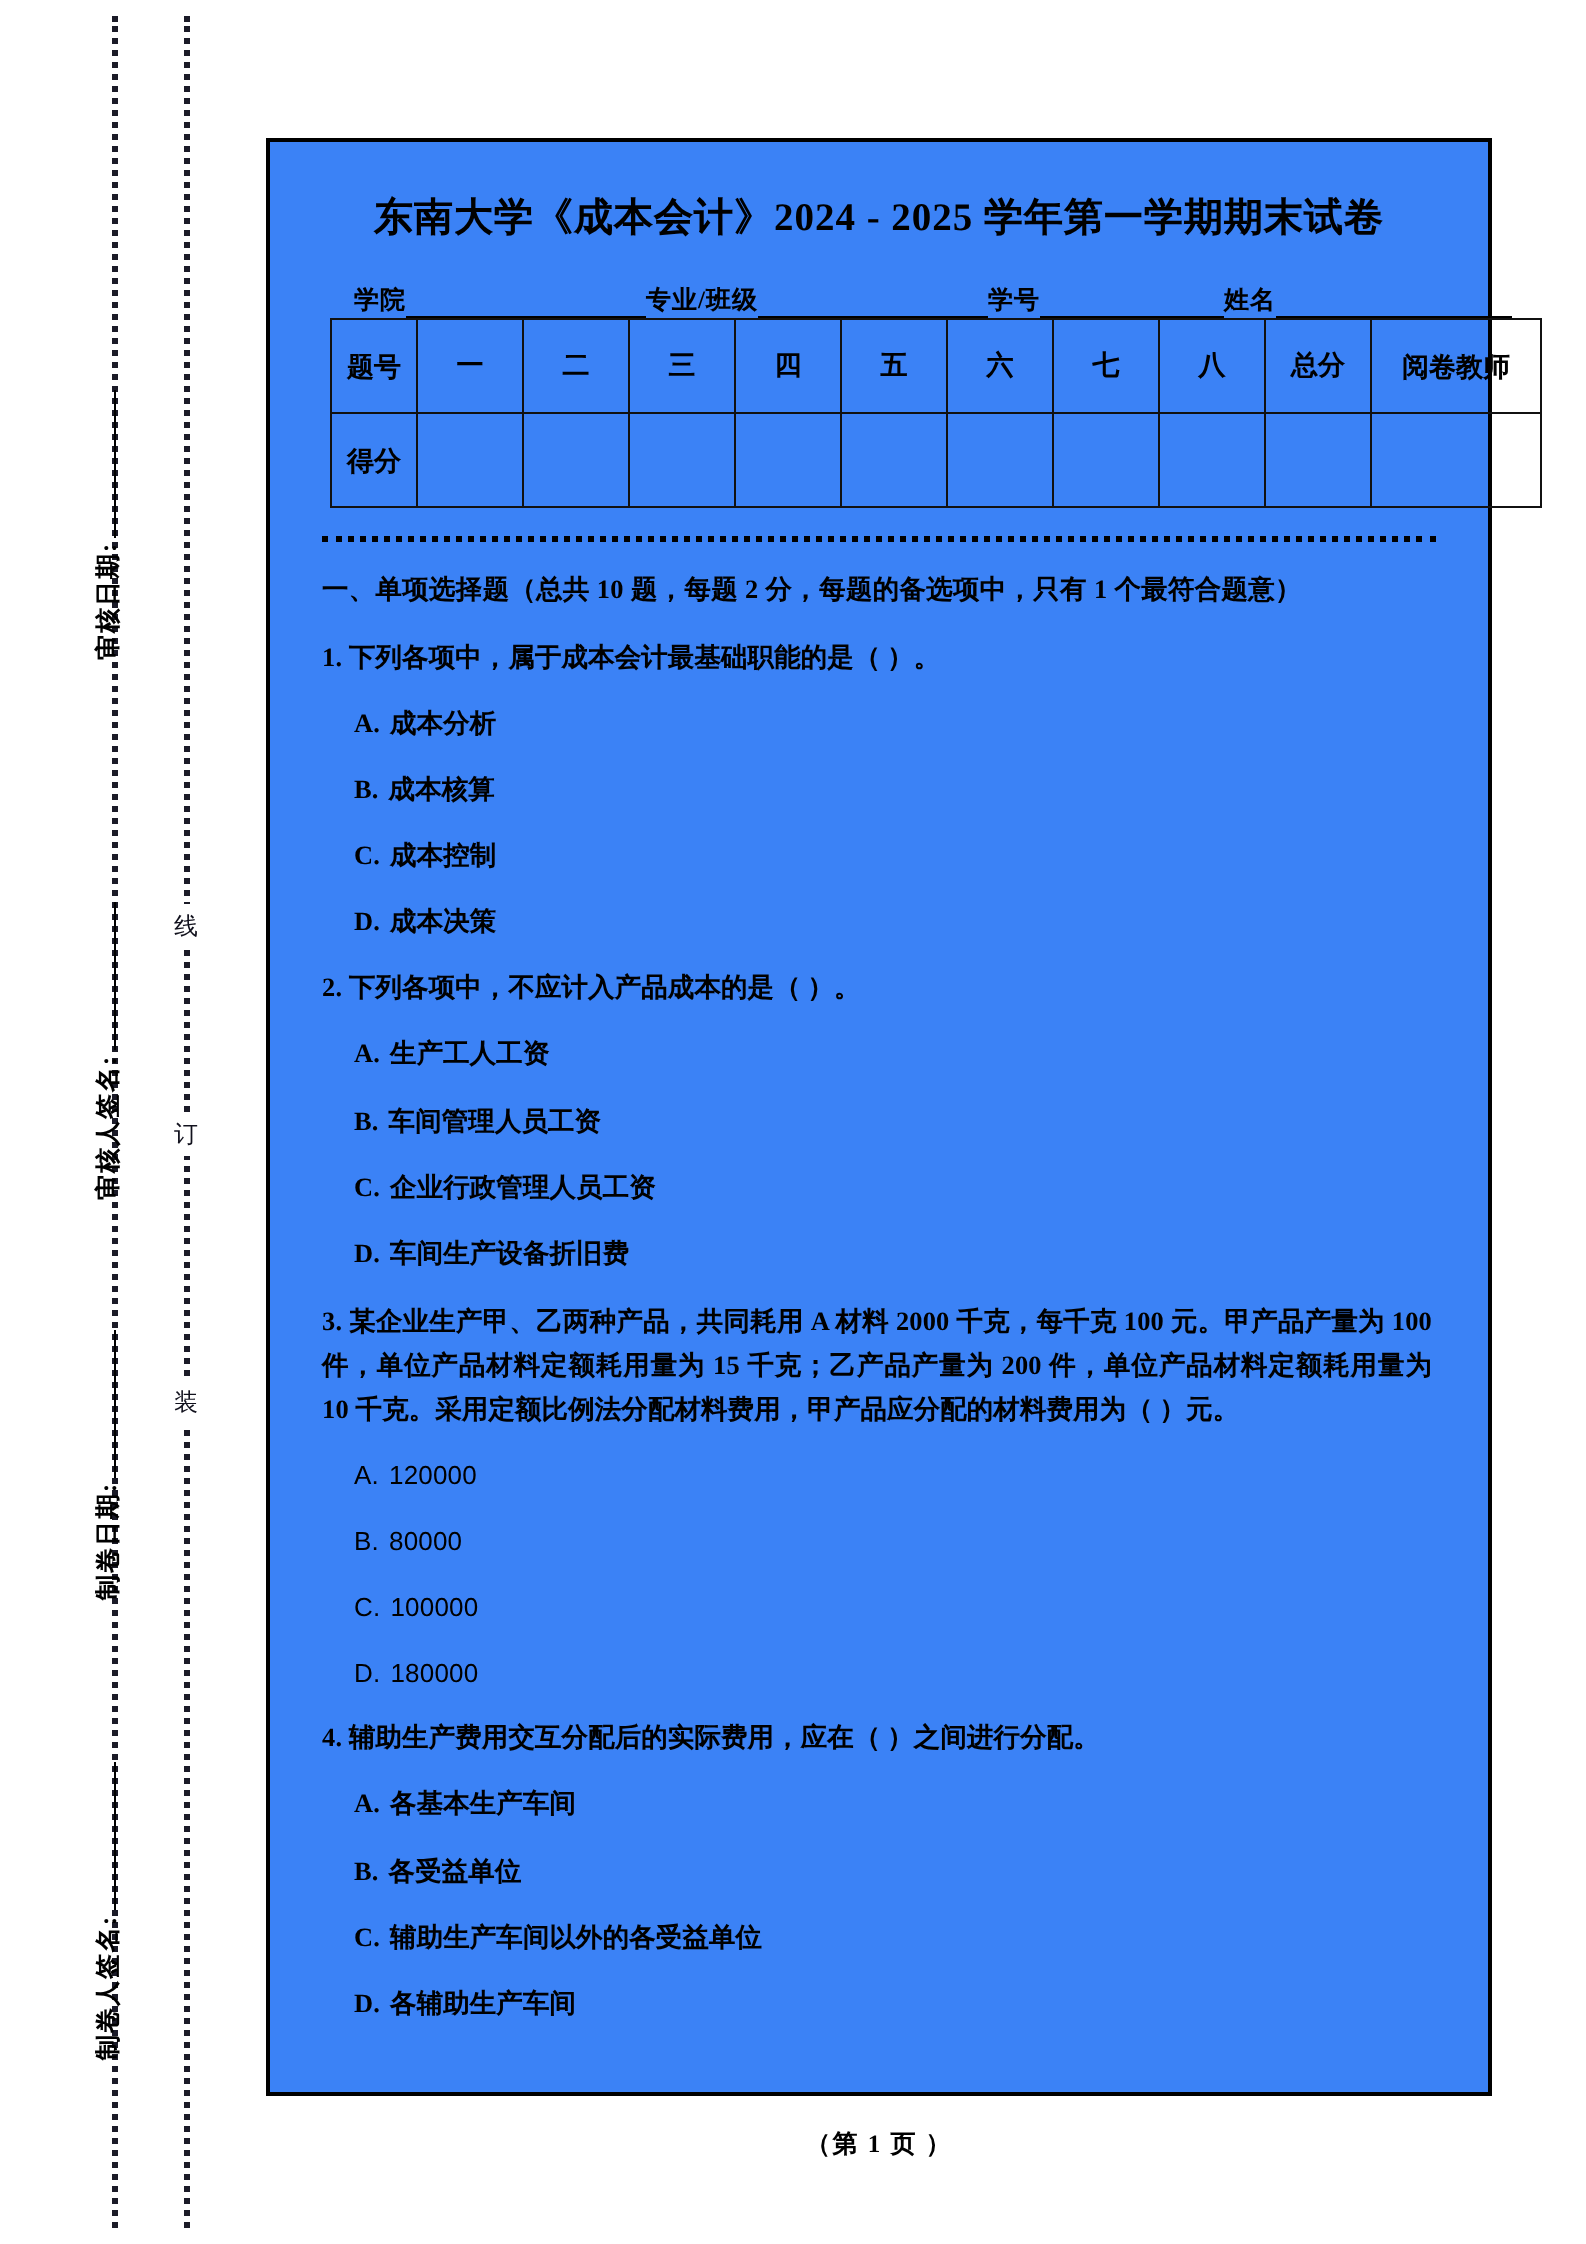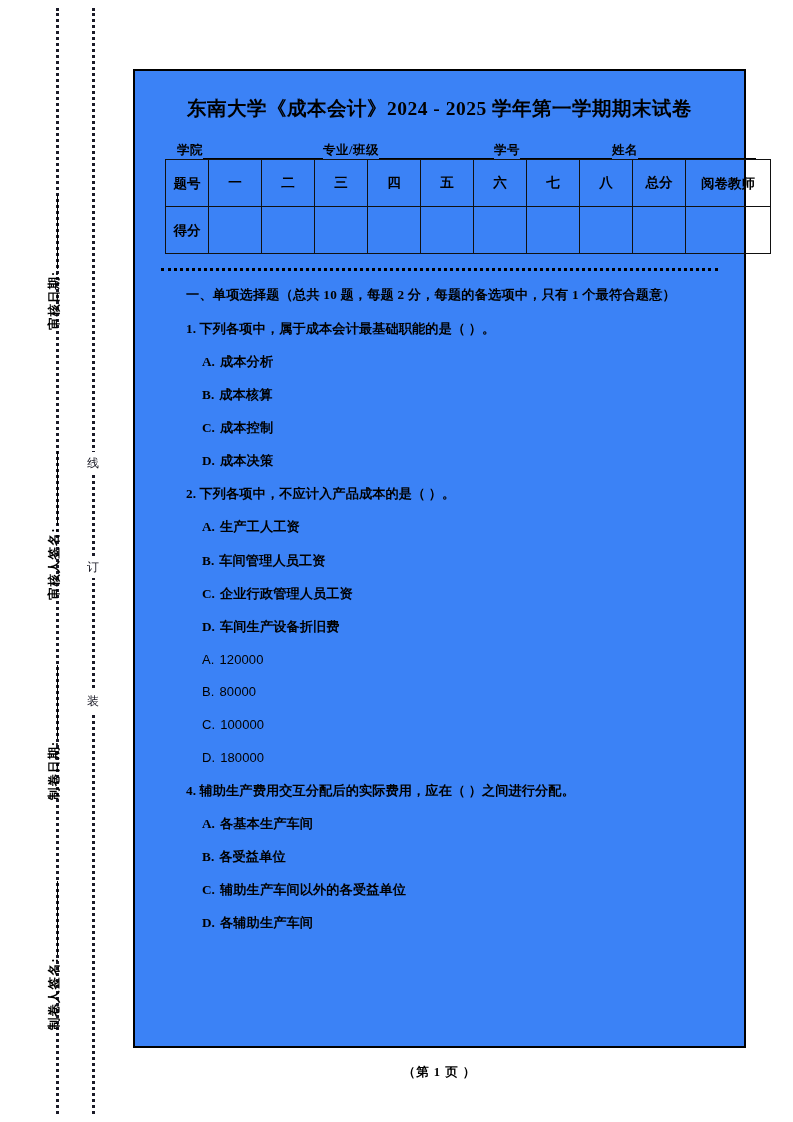--- a/index.html
+++ b/index.html
@@ -168,21 +168,20 @@
     border-top: 3px dotted #000;
     height: 0;
   }
 
   
   #question-body {
     padding: 14px 8px 0 6px;
     font-size: 13.2px;
     line-height: 1.52;
     font-family: "Liberation Serif", "DejaVu Serif", serif;
-    margin-left: 25px;
   }
   .section-heading {
     font-weight: bold;
     letter-spacing: 0.2px;
     margin: 0 0 14px 0;
     text-align: justify;
     font-size: 13.2px;
   }
   .q-stem {
     font-weight: bold;
@@ -325,20 +324,21 @@
       <div class="q-option">
         <span class="opt-letter">B.</span><span>车间管理人员工资</span>
       </div>
       <div class="q-option">
         <span class="opt-letter">C.</span><span>企业行政管理人员工资</span>
       </div>
       <div class="q-option">
         <span class="opt-letter">D.</span><span>车间生产设备折旧费</span>
       </div>
 
+      <div class="q-stem multiline">3. 某企业生产甲、乙两种产品，共同耗用 A 材料 2000 千克，每千克 100 元。甲产品产量为 100 件，单位产品材料定额耗用量为 15 千克；乙产品产量为 200 件，单位产品材料定额耗用量为 10 千克。采用定额比例法分配材料费用，甲产品应分配的材料费用为（ ）元。</div>
       <div class="q-option numeric">
         <span class="opt-letter">A.</span><span>120000</span>
       </div>
       <div class="q-option numeric">
         <span class="opt-letter">B.</span><span>80000</span>
       </div>
       <div class="q-option numeric">
         <span class="opt-letter">C.</span><span>100000</span>
       </div>
       <div class="q-option numeric">

